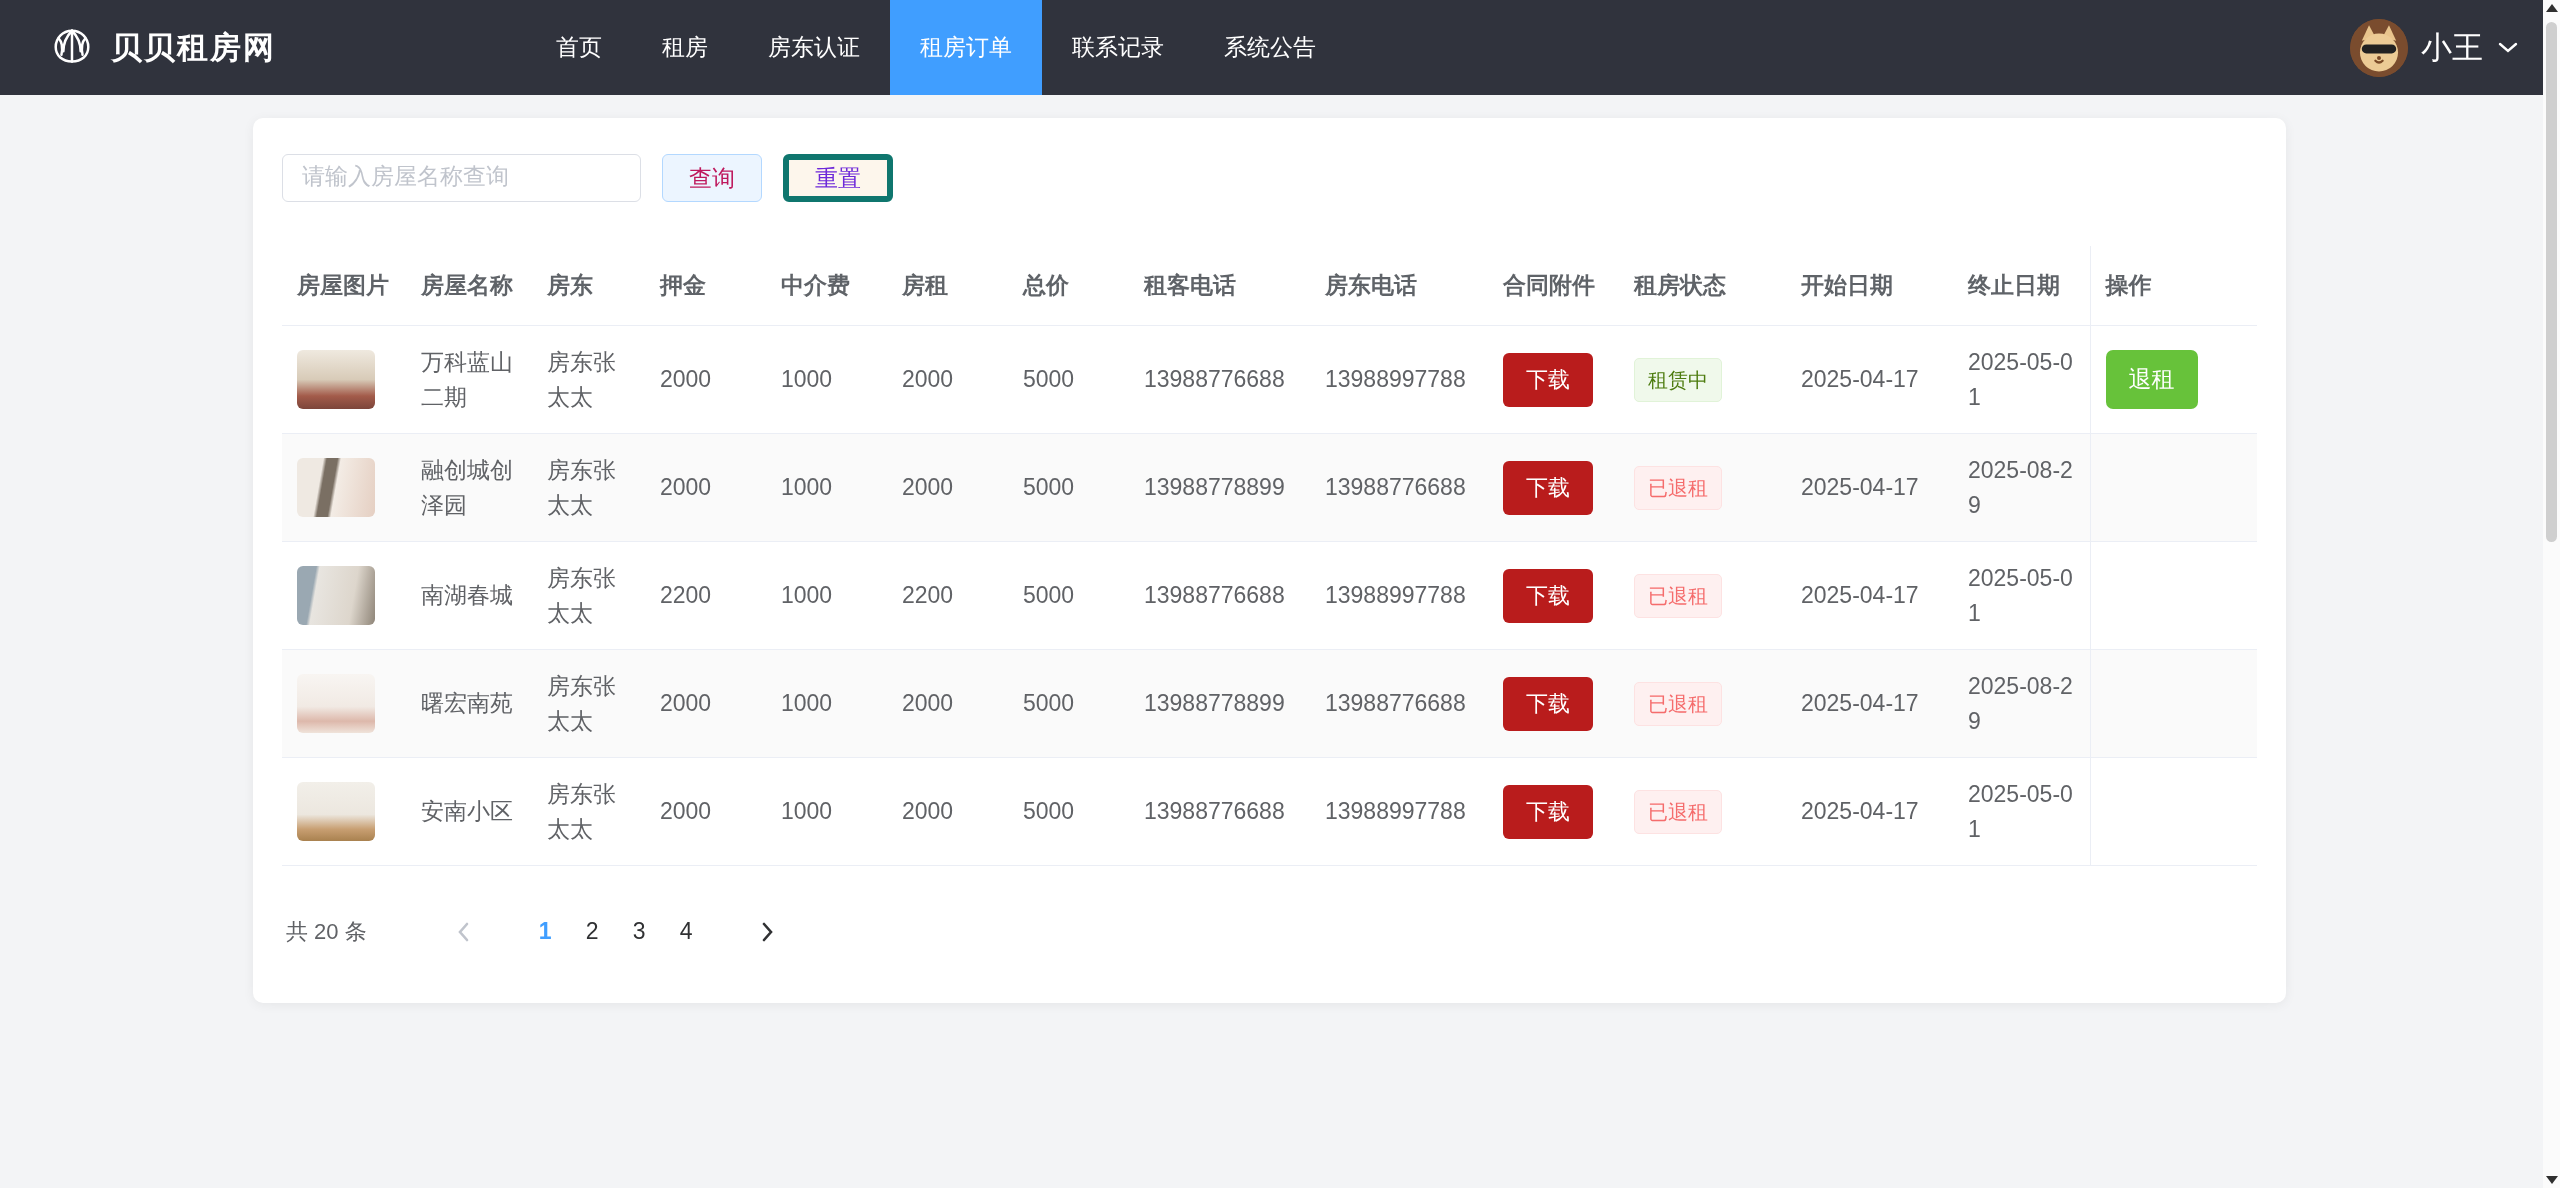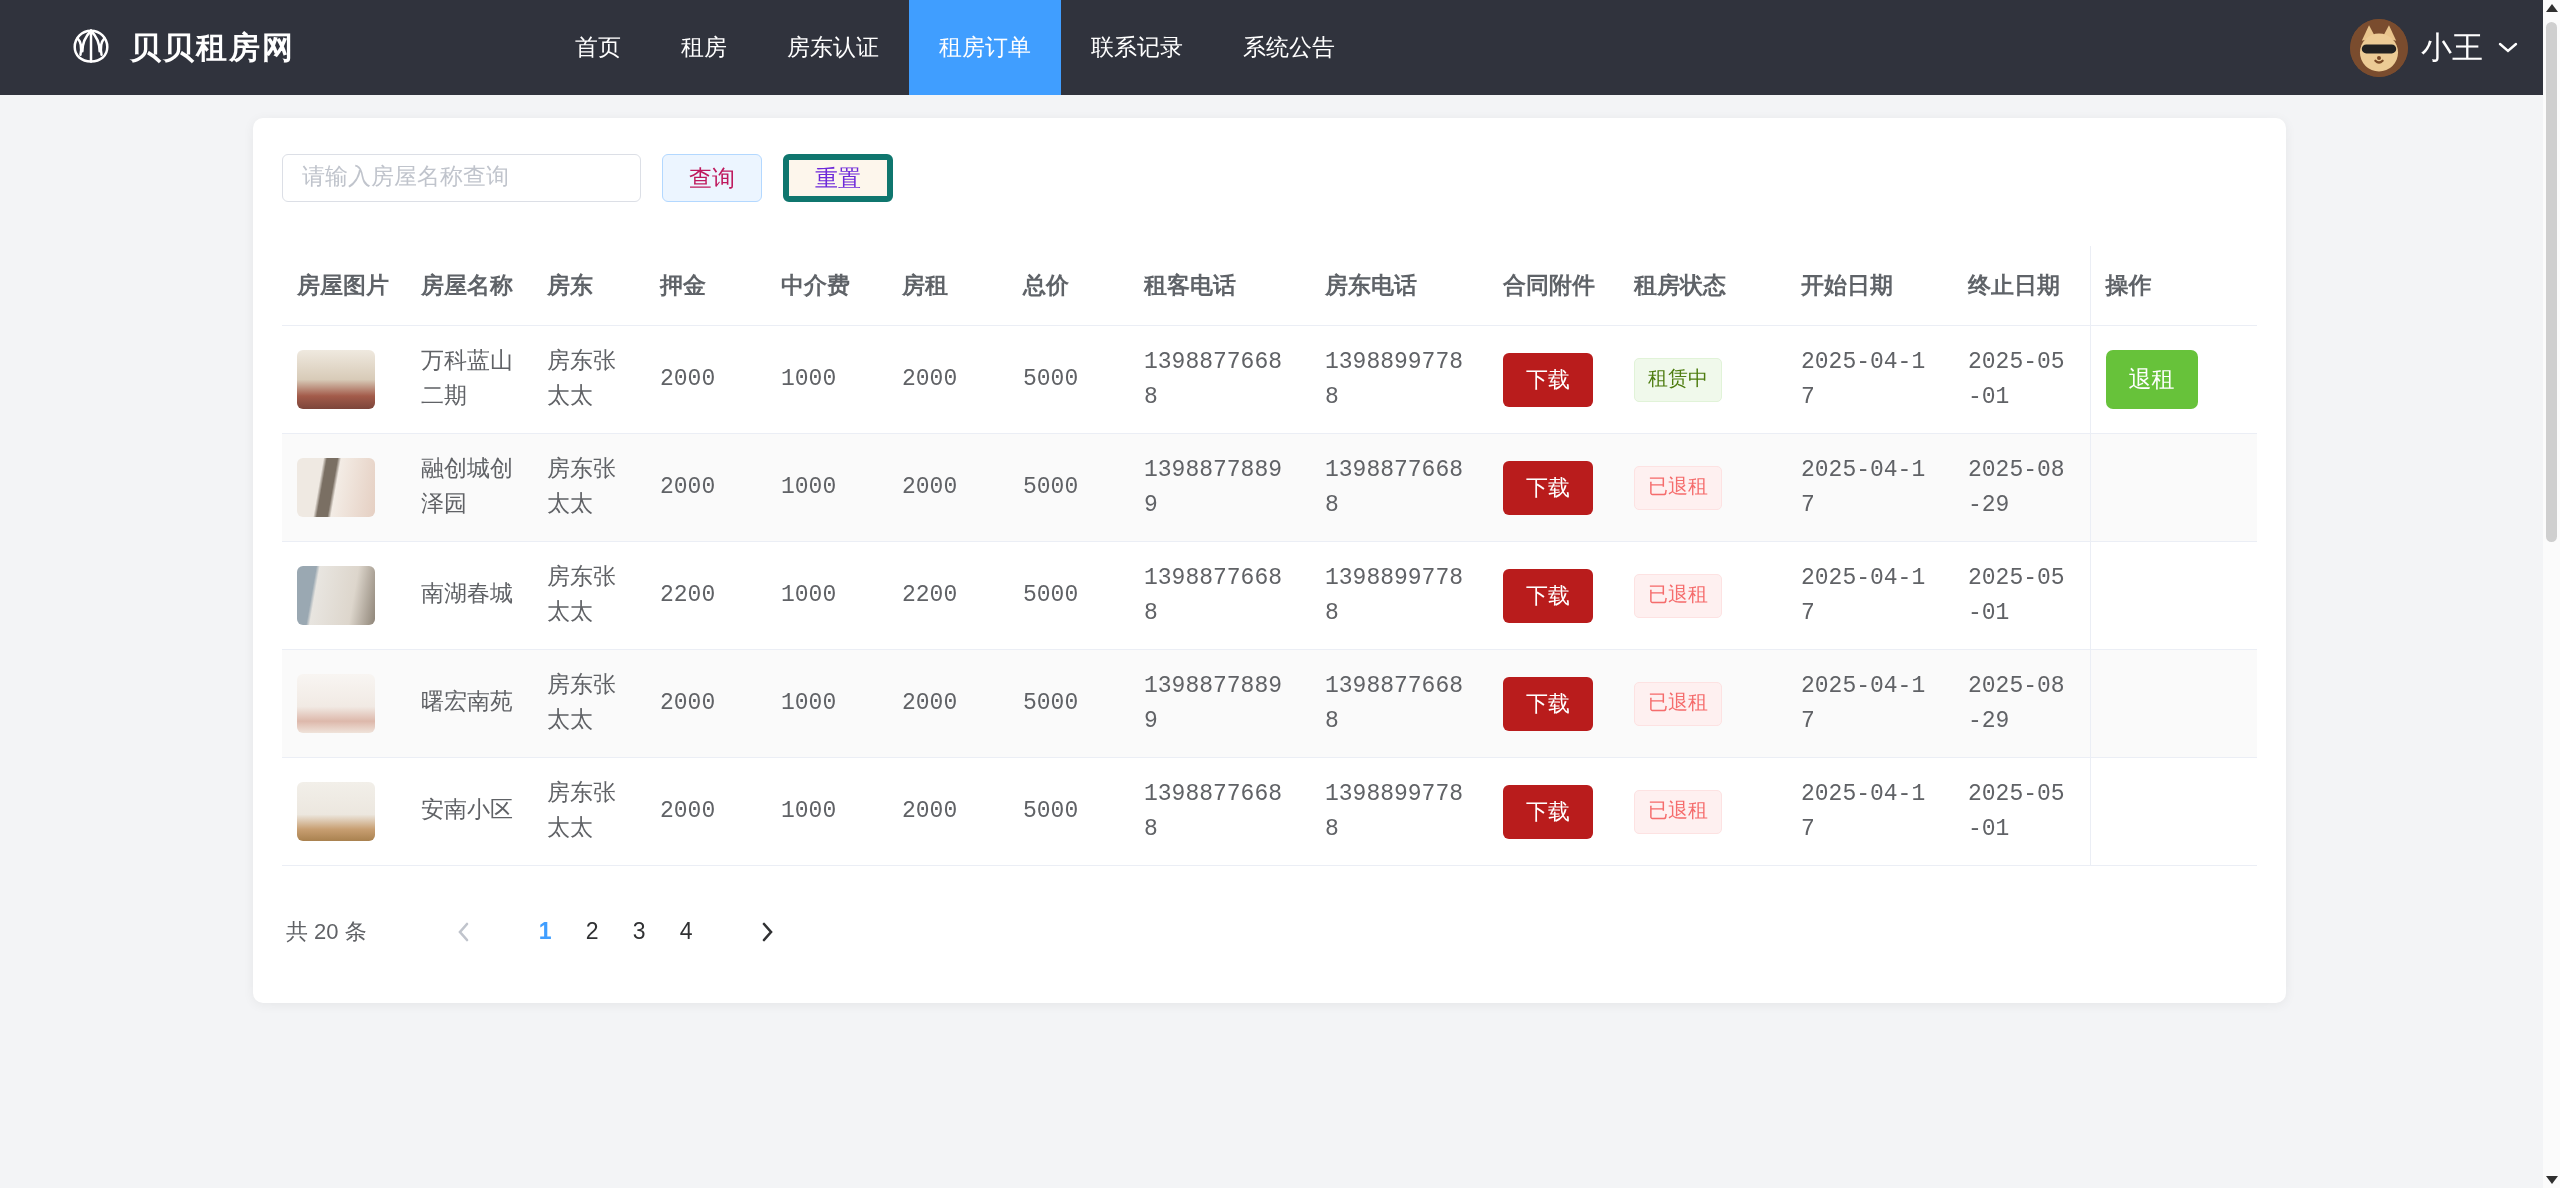--- a/index.html
+++ b/index.html
@@ -12,21 +12,21 @@
   }
 
   
   .navbar {
     height: 95px;
     background: #30333d;
     display: flex;
     align-items: center;
     color: #fff;
   }
-  .brand { display: flex; align-items: center; gap: 16px; padding-left: 68px; }
+  .brand { display: flex; align-items: center; gap: 16px; padding-left: 49px; }
   .brand svg { width: 46px; height: 46px; }
   .brand-name { font-size: 31px; font-weight: bold; letter-spacing: 2px; white-space: nowrap; }
   .nav-menu { display: flex; height: 100%; margin-left: 250px; }
   .nav-item {
     padding: 0 30px;
     line-height: 95px;
     font-size: 23px;
     color: #fff;
     cursor: pointer;
     white-space: nowrap;
@@ -55,21 +55,21 @@
     border: 1px solid #dcdfe6; border-radius: 6px;
     padding: 0 19px; font-size: 23px; color: #606266;
     outline: none; font-family: Liberation Mono, monospace;
   }
   .search-input::placeholder { color: #c0c4cc; }
   .btn { height: 48px; padding: 0 26px; font-size: 23px; border-radius: 6px; cursor: pointer; font-family: inherit; }
   .btn-query { background: #ecf5ff; border: 1px solid #b3d8ff; color: #be185d; }
   .btn-reset { background: #fdf6ec; border: 6px solid #0f766e; color: #6d28d9; }
 
   
-  table { width: 100%; border-collapse: collapse; margin-top: 44px; table-layout: fixed; font-family: Liberation Mono, monospace; }
+  table { width: 100%; border-collapse: collapse; margin-top: 44px; table-layout: fixed; }
   th {
     text-align: left; font-size: 23px; font-weight: bold; color: #5f6368;
     padding: 24px 15px; border-bottom: 1px solid #ebeef5; white-space: nowrap;
   }
   td {
     font-size: 23px; color: #606266;
     padding: 12px 15px; border-bottom: 1px solid #ebeef5;
     vertical-align: middle; line-height: 1.5;
     word-break: break-all;
   }

